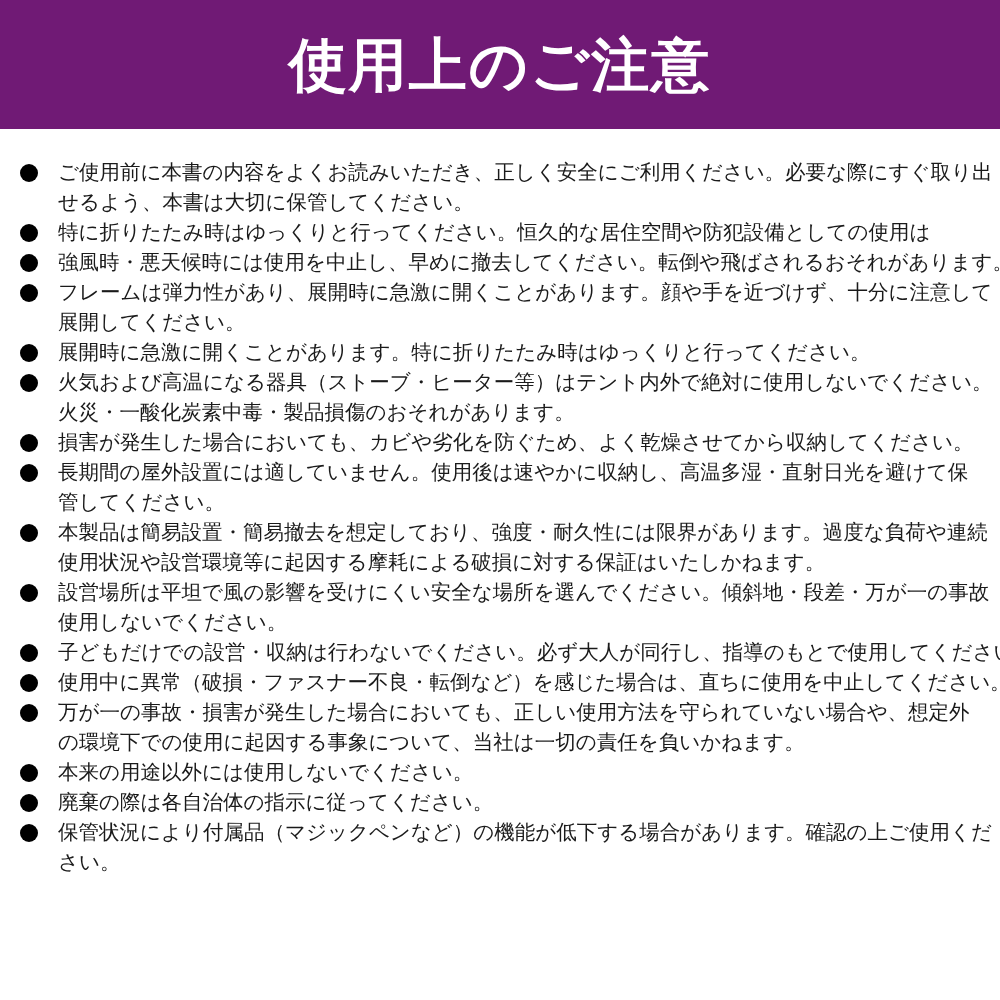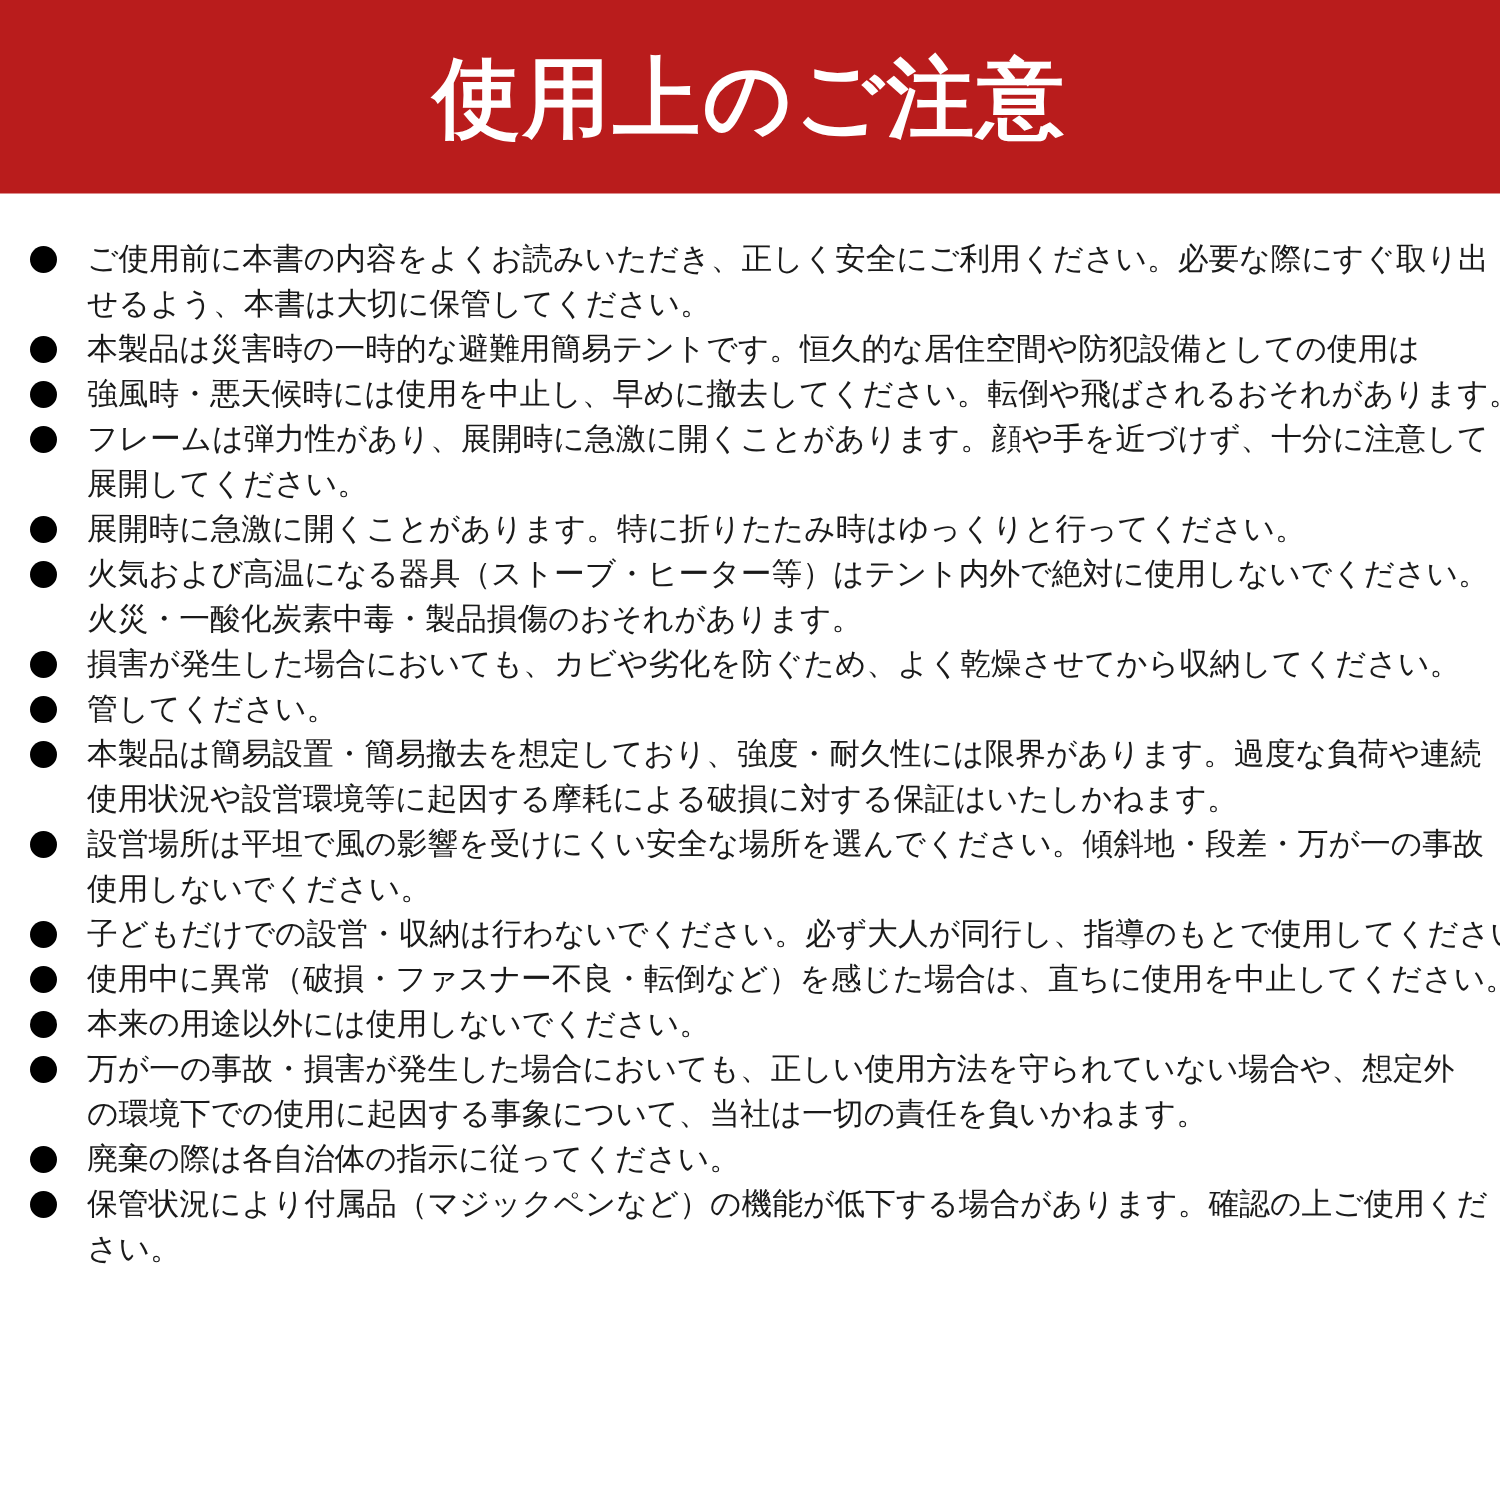--- a/index.html
+++ b/index.html
@@ -12,21 +12,21 @@
       height: 1000px;
       overflow: hidden;
       position: relative;
       font-family: "DejaVu Sans", "Liberation Sans", sans-serif;
     }
     .header {
       position: absolute;
       left: 0; top: 0;
       width: 1000px;
       height: 129px;
-      background: #b91c1c;
+      background: #701a75;
       display: flex;
       align-items: center;
       justify-content: center;
     }
     .header-title {
       color: #ffffff;
       font-size: 58px;
       font-weight: bold;
       letter-spacing: 2px;
       line-height: 1;
@@ -71,21 +71,21 @@
 </div>
 
 <ul class="notes">
   <li class="note">
       <span class="bullet"></span>
       <span class="line">ご使用前に本書の内容をよくお読みいただき、正しく安全にご利用ください。必要な際にすぐ取り出</span>
       <span class="line">せるよう、本書は大切に保管してください。</span>
     </li>
   <li class="note">
       <span class="bullet"></span>
-      <span class="line">本製品は災害時の一時的な避難用簡易テントです。恒久的な居住空間や防犯設備としての使用は</span>
+      <span class="line">特に折りたたみ時はゆっくりと行ってください。恒久的な居住空間や防犯設備としての使用は</span>
     </li>
   <li class="note">
       <span class="bullet"></span>
       <span class="line">強風時・悪天候時には使用を中止し、早めに撤去してください。転倒や飛ばされるおそれがあります。</span>
     </li>
   <li class="note">
       <span class="bullet"></span>
       <span class="line">フレームは弾力性があり、展開時に急激に開くことがあります。顔や手を近づけず、十分に注意して</span>
       <span class="line">展開してください。</span>
     </li>
@@ -97,20 +97,21 @@
       <span class="bullet"></span>
       <span class="line">火気および高温になる器具（ストーブ・ヒーター等）はテント内外で絶対に使用しないでください。</span>
       <span class="line">火災・一酸化炭素中毒・製品損傷のおそれがあります。</span>
     </li>
   <li class="note">
       <span class="bullet"></span>
       <span class="line">損害が発生した場合においても、カビや劣化を防ぐため、よく乾燥させてから収納してください。</span>
     </li>
   <li class="note">
       <span class="bullet"></span>
+      <span class="line">長期間の屋外設置には適していません。使用後は速やかに収納し、高温多湿・直射日光を避けて保</span>
       <span class="line">管してください。</span>
     </li>
   <li class="note">
       <span class="bullet"></span>
       <span class="line">本製品は簡易設置・簡易撤去を想定しており、強度・耐久性には限界があります。過度な負荷や連続</span>
       <span class="line">使用状況や設営環境等に起因する摩耗による破損に対する保証はいたしかねます。</span>
     </li>
   <li class="note">
       <span class="bullet"></span>
       <span class="line">設営場所は平坦で風の影響を受けにくい安全な場所を選んでください。傾斜地・段差・万が一の事故</span>
@@ -119,26 +120,26 @@
   <li class="note">
       <span class="bullet"></span>
       <span class="line">子どもだけでの設営・収納は行わないでください。必ず大人が同行し、指導のもとで使用してください。</span>
     </li>
   <li class="note">
       <span class="bullet"></span>
       <span class="line">使用中に異常（破損・ファスナー不良・転倒など）を感じた場合は、直ちに使用を中止してください。</span>
     </li>
   <li class="note">
       <span class="bullet"></span>
-      <span class="line">本来の用途以外には使用しないでください。</span>
+      <span class="line">万が一の事故・損害が発生した場合においても、正しい使用方法を守られていない場合や、想定外</span>
+      <span class="line">の環境下での使用に起因する事象について、当社は一切の責任を負いかねます。</span>
     </li>
   <li class="note">
       <span class="bullet"></span>
-      <span class="line">万が一の事故・損害が発生した場合においても、正しい使用方法を守られていない場合や、想定外</span>
-      <span class="line">の環境下での使用に起因する事象について、当社は一切の責任を負いかねます。</span>
+      <span class="line">本来の用途以外には使用しないでください。</span>
     </li>
   <li class="note">
       <span class="bullet"></span>
       <span class="line">廃棄の際は各自治体の指示に従ってください。</span>
     </li>
   <li class="note">
       <span class="bullet"></span>
       <span class="line">保管状況により付属品（マジックペンなど）の機能が低下する場合があります。確認の上ご使用くだ</span>
       <span class="line">さい。</span>
     </li>

